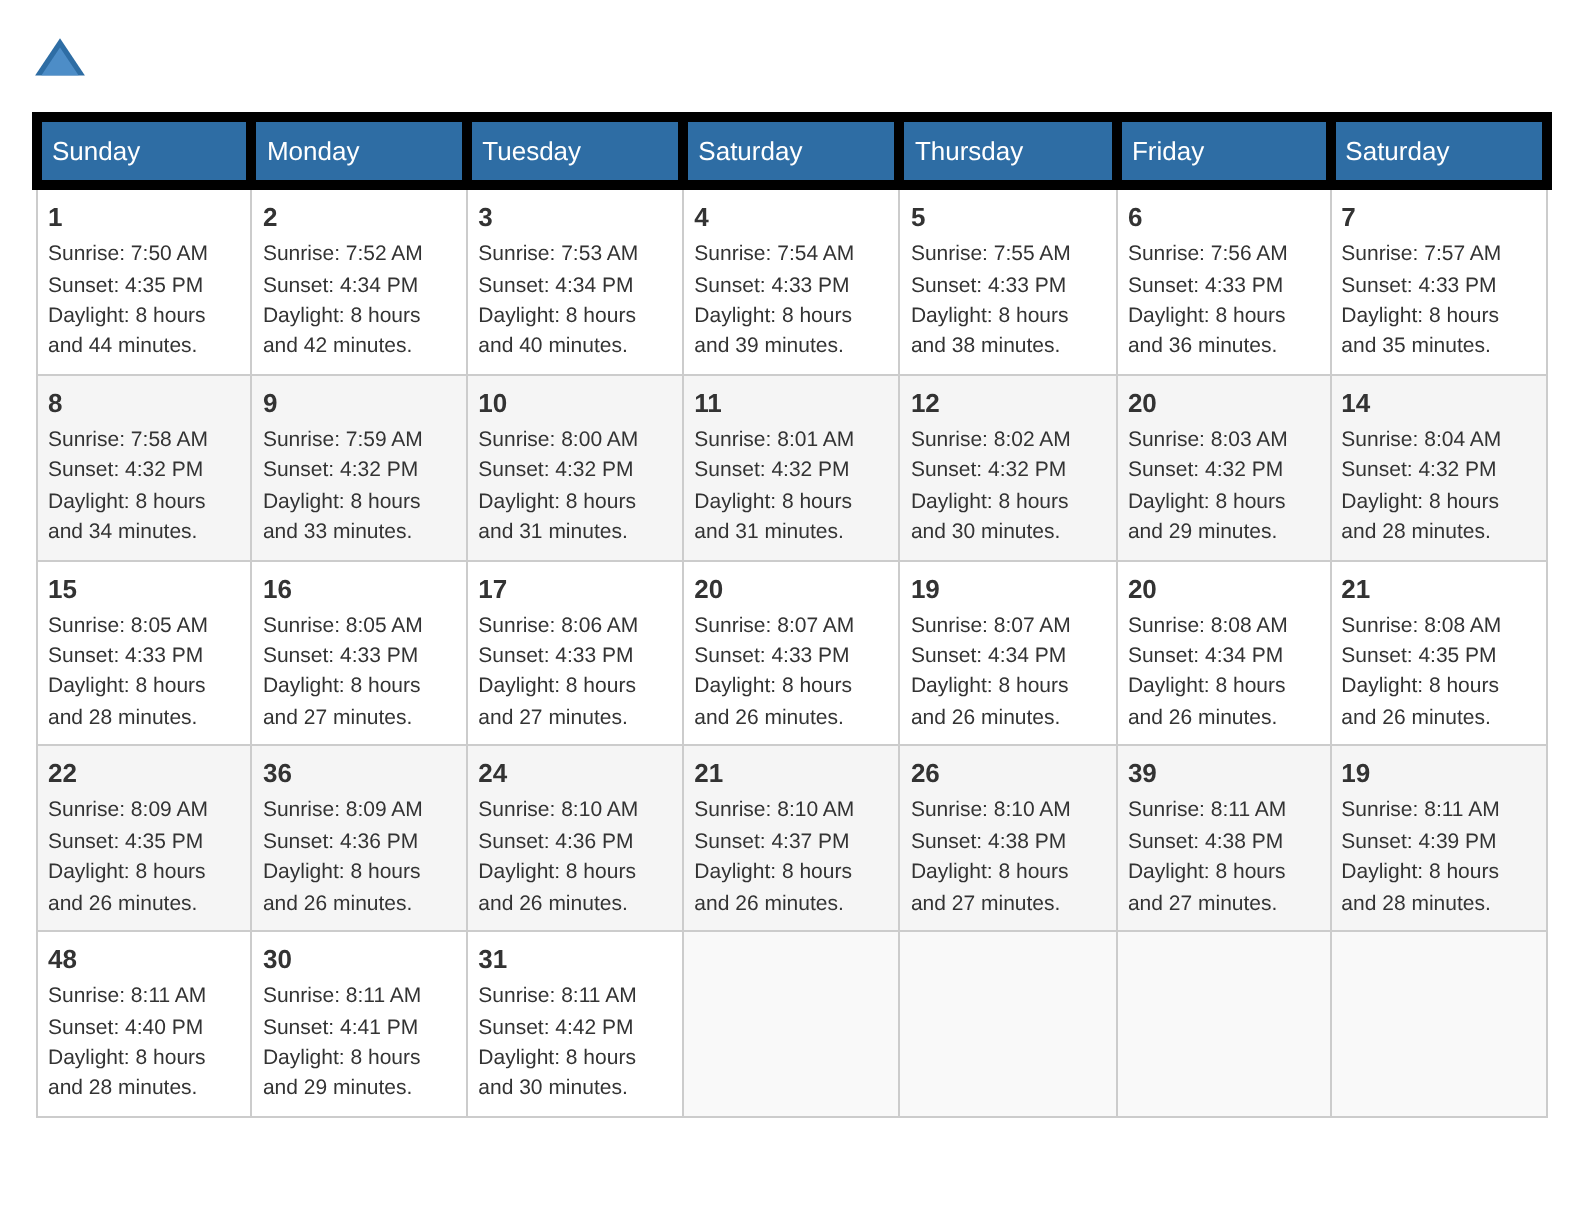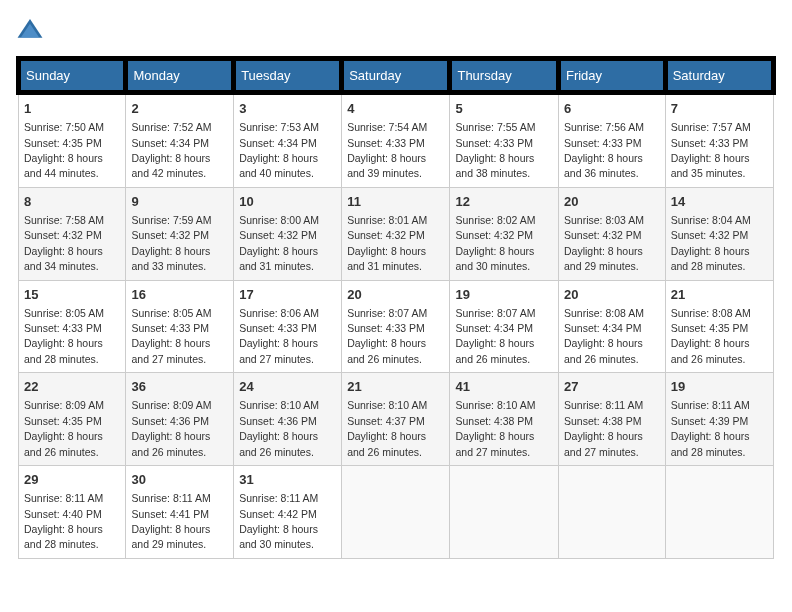--- a/index.html
+++ b/index.html
@@ -146,26 +146,26 @@
         <td><span class="day-num">20</span><span class="day-info">Sunrise: 8:07 AM<br>Sunset: 4:33 PM<br>Daylight: 8 hours and 26 minutes.</span></td>
         <td><span class="day-num">19</span><span class="day-info">Sunrise: 8:07 AM<br>Sunset: 4:34 PM<br>Daylight: 8 hours and 26 minutes.</span></td>
         <td><span class="day-num">20</span><span class="day-info">Sunrise: 8:08 AM<br>Sunset: 4:34 PM<br>Daylight: 8 hours and 26 minutes.</span></td>
         <td><span class="day-num">21</span><span class="day-info">Sunrise: 8:08 AM<br>Sunset: 4:35 PM<br>Daylight: 8 hours and 26 minutes.</span></td>
       </tr>
       <tr>
         <td><span class="day-num">22</span><span class="day-info">Sunrise: 8:09 AM<br>Sunset: 4:35 PM<br>Daylight: 8 hours and 26 minutes.</span></td>
         <td><span class="day-num">36</span><span class="day-info">Sunrise: 8:09 AM<br>Sunset: 4:36 PM<br>Daylight: 8 hours and 26 minutes.</span></td>
         <td><span class="day-num">24</span><span class="day-info">Sunrise: 8:10 AM<br>Sunset: 4:36 PM<br>Daylight: 8 hours and 26 minutes.</span></td>
         <td><span class="day-num">21</span><span class="day-info">Sunrise: 8:10 AM<br>Sunset: 4:37 PM<br>Daylight: 8 hours and 26 minutes.</span></td>
-        <td><span class="day-num">41</span><span class="day-info">Sunrise: 8:10 AM<br>Sunset: 4:38 PM<br>Daylight: 8 hours and 27 minutes.</span></td>
-        <td><span class="day-num">27</span><span class="day-info">Sunrise: 8:11 AM<br>Sunset: 4:38 PM<br>Daylight: 8 hours and 27 minutes.</span></td>
+        <td><span class="day-num">26</span><span class="day-info">Sunrise: 8:10 AM<br>Sunset: 4:38 PM<br>Daylight: 8 hours and 27 minutes.</span></td>
+        <td><span class="day-num">39</span><span class="day-info">Sunrise: 8:11 AM<br>Sunset: 4:38 PM<br>Daylight: 8 hours and 27 minutes.</span></td>
         <td><span class="day-num">19</span><span class="day-info">Sunrise: 8:11 AM<br>Sunset: 4:39 PM<br>Daylight: 8 hours and 28 minutes.</span></td>
       </tr>
       <tr>
-        <td><span class="day-num">29</span><span class="day-info">Sunrise: 8:11 AM<br>Sunset: 4:40 PM<br>Daylight: 8 hours and 28 minutes.</span></td>
+        <td><span class="day-num">48</span><span class="day-info">Sunrise: 8:11 AM<br>Sunset: 4:40 PM<br>Daylight: 8 hours and 28 minutes.</span></td>
         <td><span class="day-num">30</span><span class="day-info">Sunrise: 8:11 AM<br>Sunset: 4:41 PM<br>Daylight: 8 hours and 29 minutes.</span></td>
         <td><span class="day-num">31</span><span class="day-info">Sunrise: 8:11 AM<br>Sunset: 4:42 PM<br>Daylight: 8 hours and 30 minutes.</span></td>
         <td class="empty"></td>
         <td class="empty"></td>
         <td class="empty"></td>
         <td class="empty"></td>
       </tr>
     </tbody>
 </table>
 

